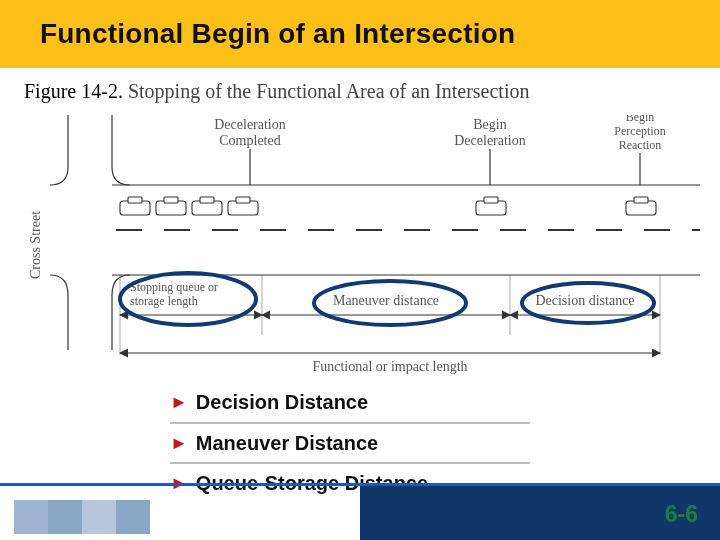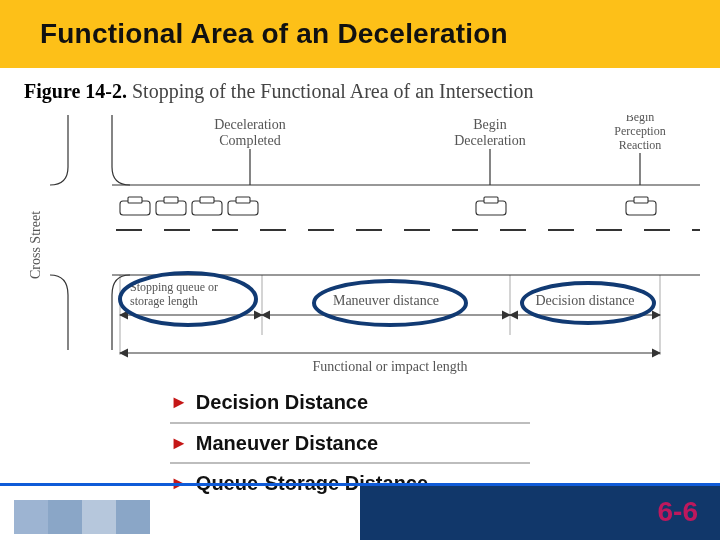--- a/index.html
+++ b/index.html
@@ -5,21 +5,21 @@
   * { box-sizing: border-box; margin: 0; padding: 0; }
   html, body { width: 720px; height: 540px; font-family: Arial, Helvetica, sans-serif; background: #fff; overflow: hidden; }
   .slide { position: relative; width: 720px; height: 540px; background: #fff; }
 
   
   .title-band { position: absolute; left: 0; top: 0; width: 720px; height: 68px; background: #fdc018; display: flex; align-items: center; }
   .title-band h1 { font-size: 28px; font-weight: 700; color: #111; margin-left: 40px; letter-spacing: .2px; }
 
   
   .fig-caption { position: absolute; left: 24px; top: 80px; font-family: Georgia, 'Times New Roman', serif; font-size: 20px; color: #222; }
-  .fig-caption .fignum { font-weight: 700; color: #000; }
+  .fig-caption .fignum { font-weight: 400; color: #000; }
   .fig-caption .figtxt { font-weight: 400; color: #444; }
 
   
   .diagram { position: absolute; left: 20px; top: 115px; width: 680px; height: 260px; background: #fff; }
   svg { display: block; }
 
   .diag-label { font-family: Georgia, 'Times New Roman', serif; font-size: 14px; fill: #555; }
   .diag-label.small { font-size: 12px; }
   .diag-line { stroke: #333; stroke-width: 1.2; fill: none; }
   .diag-dash { stroke: #333; stroke-width: 2; stroke-dasharray: 26 22; }
@@ -30,35 +30,35 @@
   
   .bullets { position: absolute; left: 170px; top: 382px; width: 360px; }
   .bullets .row { display: flex; align-items: center; gap: 8px; height: 40px; border-top: 2px solid #bdbdbd; }
   .bullets .row:first-child { border-top: none; }
   .bullet-mark { color: #c51717; font-size: 18px; line-height: 1; }
   .bullet-text { font-size: 20px; font-weight: 700; color: #111; }
 
   
   .footer-rule { position: absolute; left: 0; bottom: 54px; width: 720px; height: 3px; background: #0f5bd8; }
   .footer-navy { position: absolute; right: 0; bottom: 0; width: 360px; height: 54px; background: #11376a; }
-  .page-num { position: absolute; right: 22px; bottom: 12px; font-size: 28px; font-weight: 700; color: #be185d; }
+  .page-num { position: absolute; right: 22px; bottom: 12px; font-size: 23px; font-weight: 700; color: #15803d; }
   .footer-boxes { position: absolute; left: 14px; bottom: 6px; display: flex; gap: 0; }
   .footer-boxes .b { width: 34px; height: 34px; }
   .b1 { background: #9db4d2; }
   .b2 { background: #8aa6c7; }
   .b3 { background: #b6c7dc; }
   .b4 { background: #8aa6c7; }
 </style>
 </head>
 <body>
 
 <div class="slide">
 
   <div class="title-band">
-    <h1>Functional Area of an Deceleration</h1>
+    <h1>Functional Begin of an Intersection</h1>
   </div>
 
   <div class="fig-caption">
     <span class="fignum">Figure 14-2.</span>
     <span class="figtxt">Stopping of the Functional Area of an Intersection</span>
   </div>
 
   <div class="diagram">
     <svg width="680" height="260" viewBox="0 0 680 260">
 

